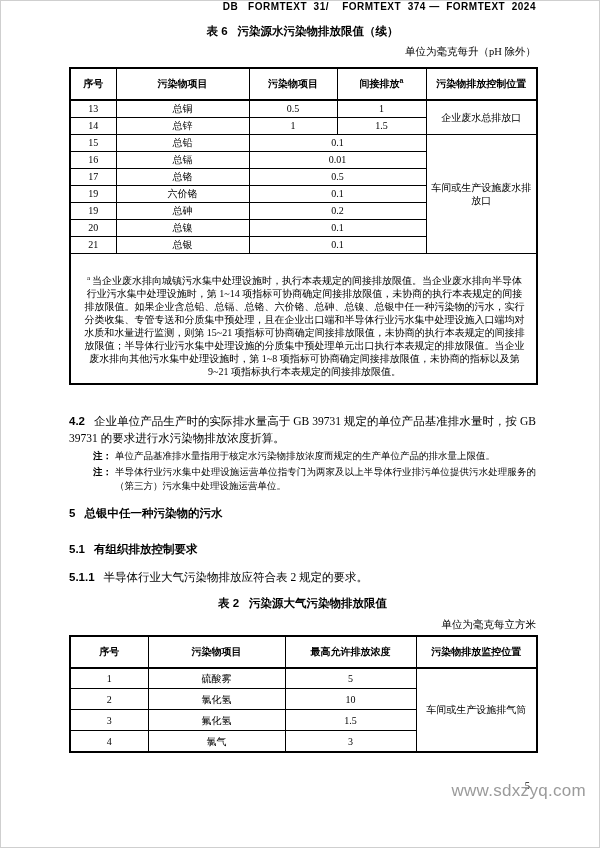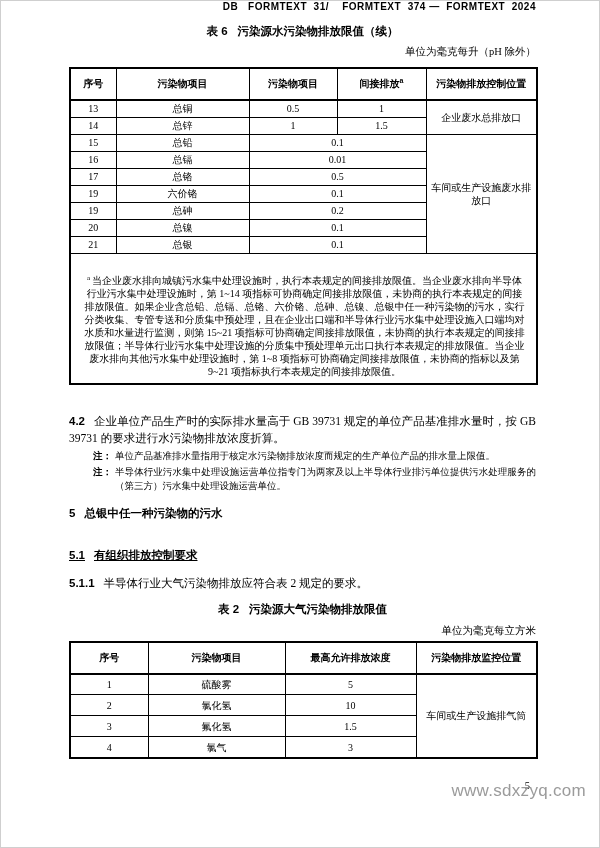--- a/index.html
+++ b/index.html
@@ -51,21 +51,21 @@
 
   .note { display:flex; margin-top:2px; padding-left:24px; font-size:9.5px; line-height:14px; }
   .note .nlabel { font-family:"Liberation Sans", sans-serif; font-weight:bold; white-space:nowrap; margin-right:3px; }
   .note .ntext { text-align:justify; }
 
   .heading {
     font-family:"Liberation Sans", sans-serif; font-weight:bold;
     font-size:11.5px; line-height:14px;
   }
   .h-5 { margin-top:13px; }
-  .h-51 { margin-top:28px;text-decoration:underline; }
+  .h-51 { margin-top:22px; }
   .p-511 { margin-top:13px; }
   .mt-t2title { margin-top:11px; }
   .mt-unit2 { margin-top:8px; }
   table.t2 { margin-top:4px; }
 
   .page-number {
     position:absolute; top:779px; right:69px;
     font-size:10.5px; line-height:12px;
   }
   .watermark {

